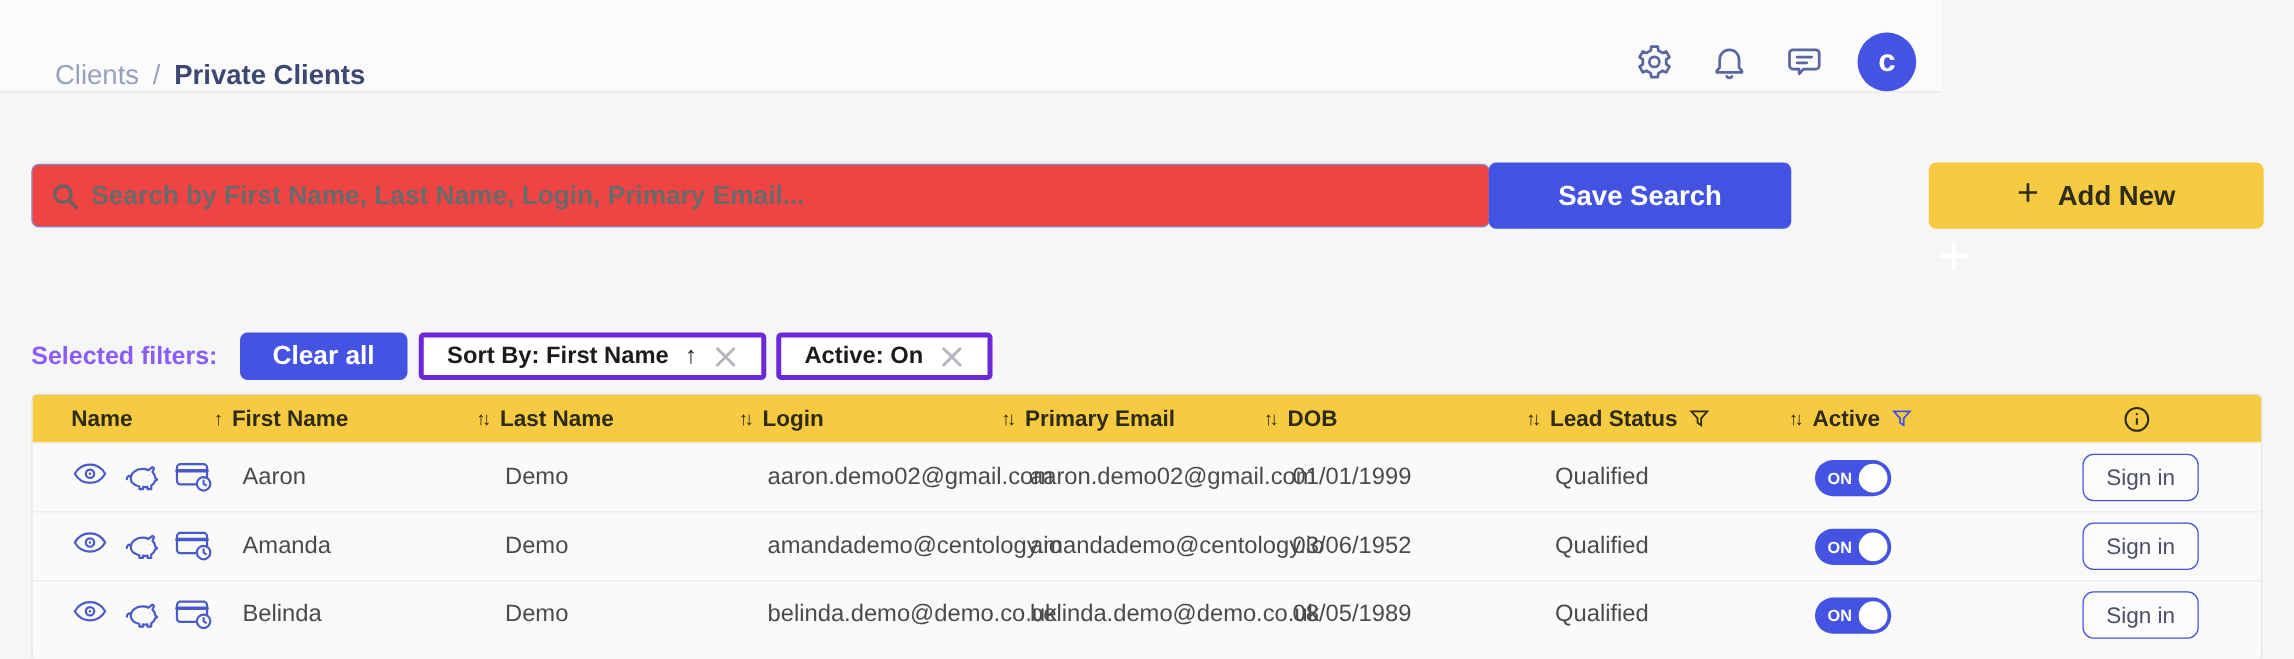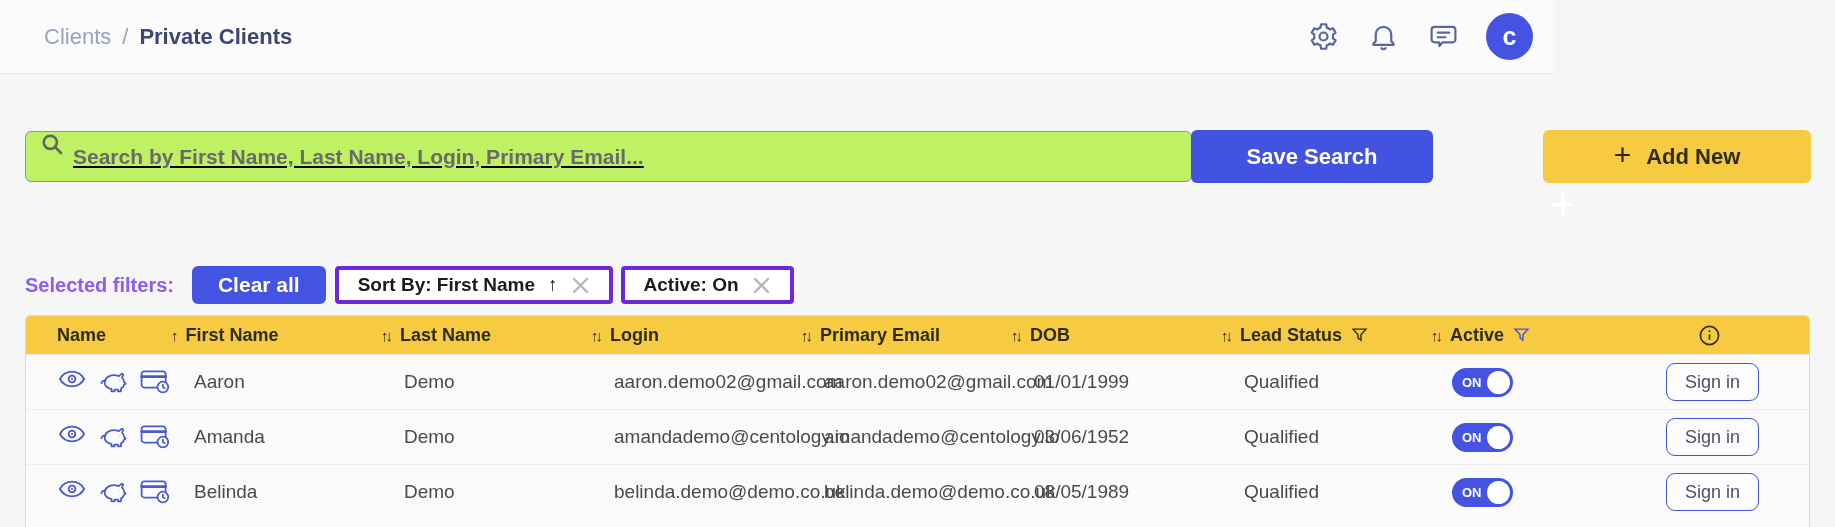--- a/index.html
+++ b/index.html
@@ -8,40 +8,40 @@
     position: relative;
     font-family: "Liberation Sans", sans-serif;
     background: #f6f6f7;
     overflow: hidden;
   }
 
   
   .topbar {
     position: absolute; top:0; left:0; width:1553px; height:74px;
     background:#fbfbfc; border-bottom:1px solid #e3e3e7;
-    display:flex; align-items:center;
+    display:flex; align-items:flex-end;
   }
   .breadcrumb { margin-left:44px; display:flex; align-items:baseline; gap:11px; font-size:22px; }
   .crumb-parent { color:#99a2bd; }
   .crumb-sep { color:#99a2bd; }
   .crumb-current { color:#3c4772; font-weight:700; }
   .topbar-right { margin-left:auto; display:flex; align-items:center; gap:26px; margin-right:20px; }
   .top-icon { width:34px; height:34px; display:flex; align-items:center; justify-content:center; cursor:pointer; }
   .top-icon svg { width:31px; height:31px; stroke:#5a679e; fill:none; stroke-width:1.7; stroke-linecap:round; stroke-linejoin:round; }
   .avatar {
     width:47px; height:47px; border-radius:50%; background:#4453e2;
     color:#fff; display:flex; align-items:center; justify-content:center;
     font-size:25px; font-weight:600; cursor:pointer;
   }
 
   
   .search-box {
     position:absolute; top:131px; left:25px; width:1167px; height:51px;
-    background:#bef264; border:1px solid #8292d6; border-radius:6px;
-    display:flex; padding:0 14px;text-decoration:underline;
+    background:#ef4444; border:1px solid #8292d6; border-radius:6px;
+    display:flex; align-items:center; padding:0 14px;
   }
   .search-box svg { width:24px; height:24px; stroke:#636363; fill:none; stroke-width:2.6; stroke-linecap:round; flex:0 0 auto; }
   .search-input {
     border:none; outline:none; flex:1; margin-left:9px;
     font-family:"Liberation Sans",sans-serif; font-size:21px; font-weight:700; color:#3a3a3a; background:transparent;
   }
   .search-input::placeholder { color:#6a6a6a; opacity:1; }
   .save-btn {
     position:absolute; top:130px; left:1191px; width:242px; height:53px;
     background:#4353e1; color:#fff; border:none; border-radius:6px;

